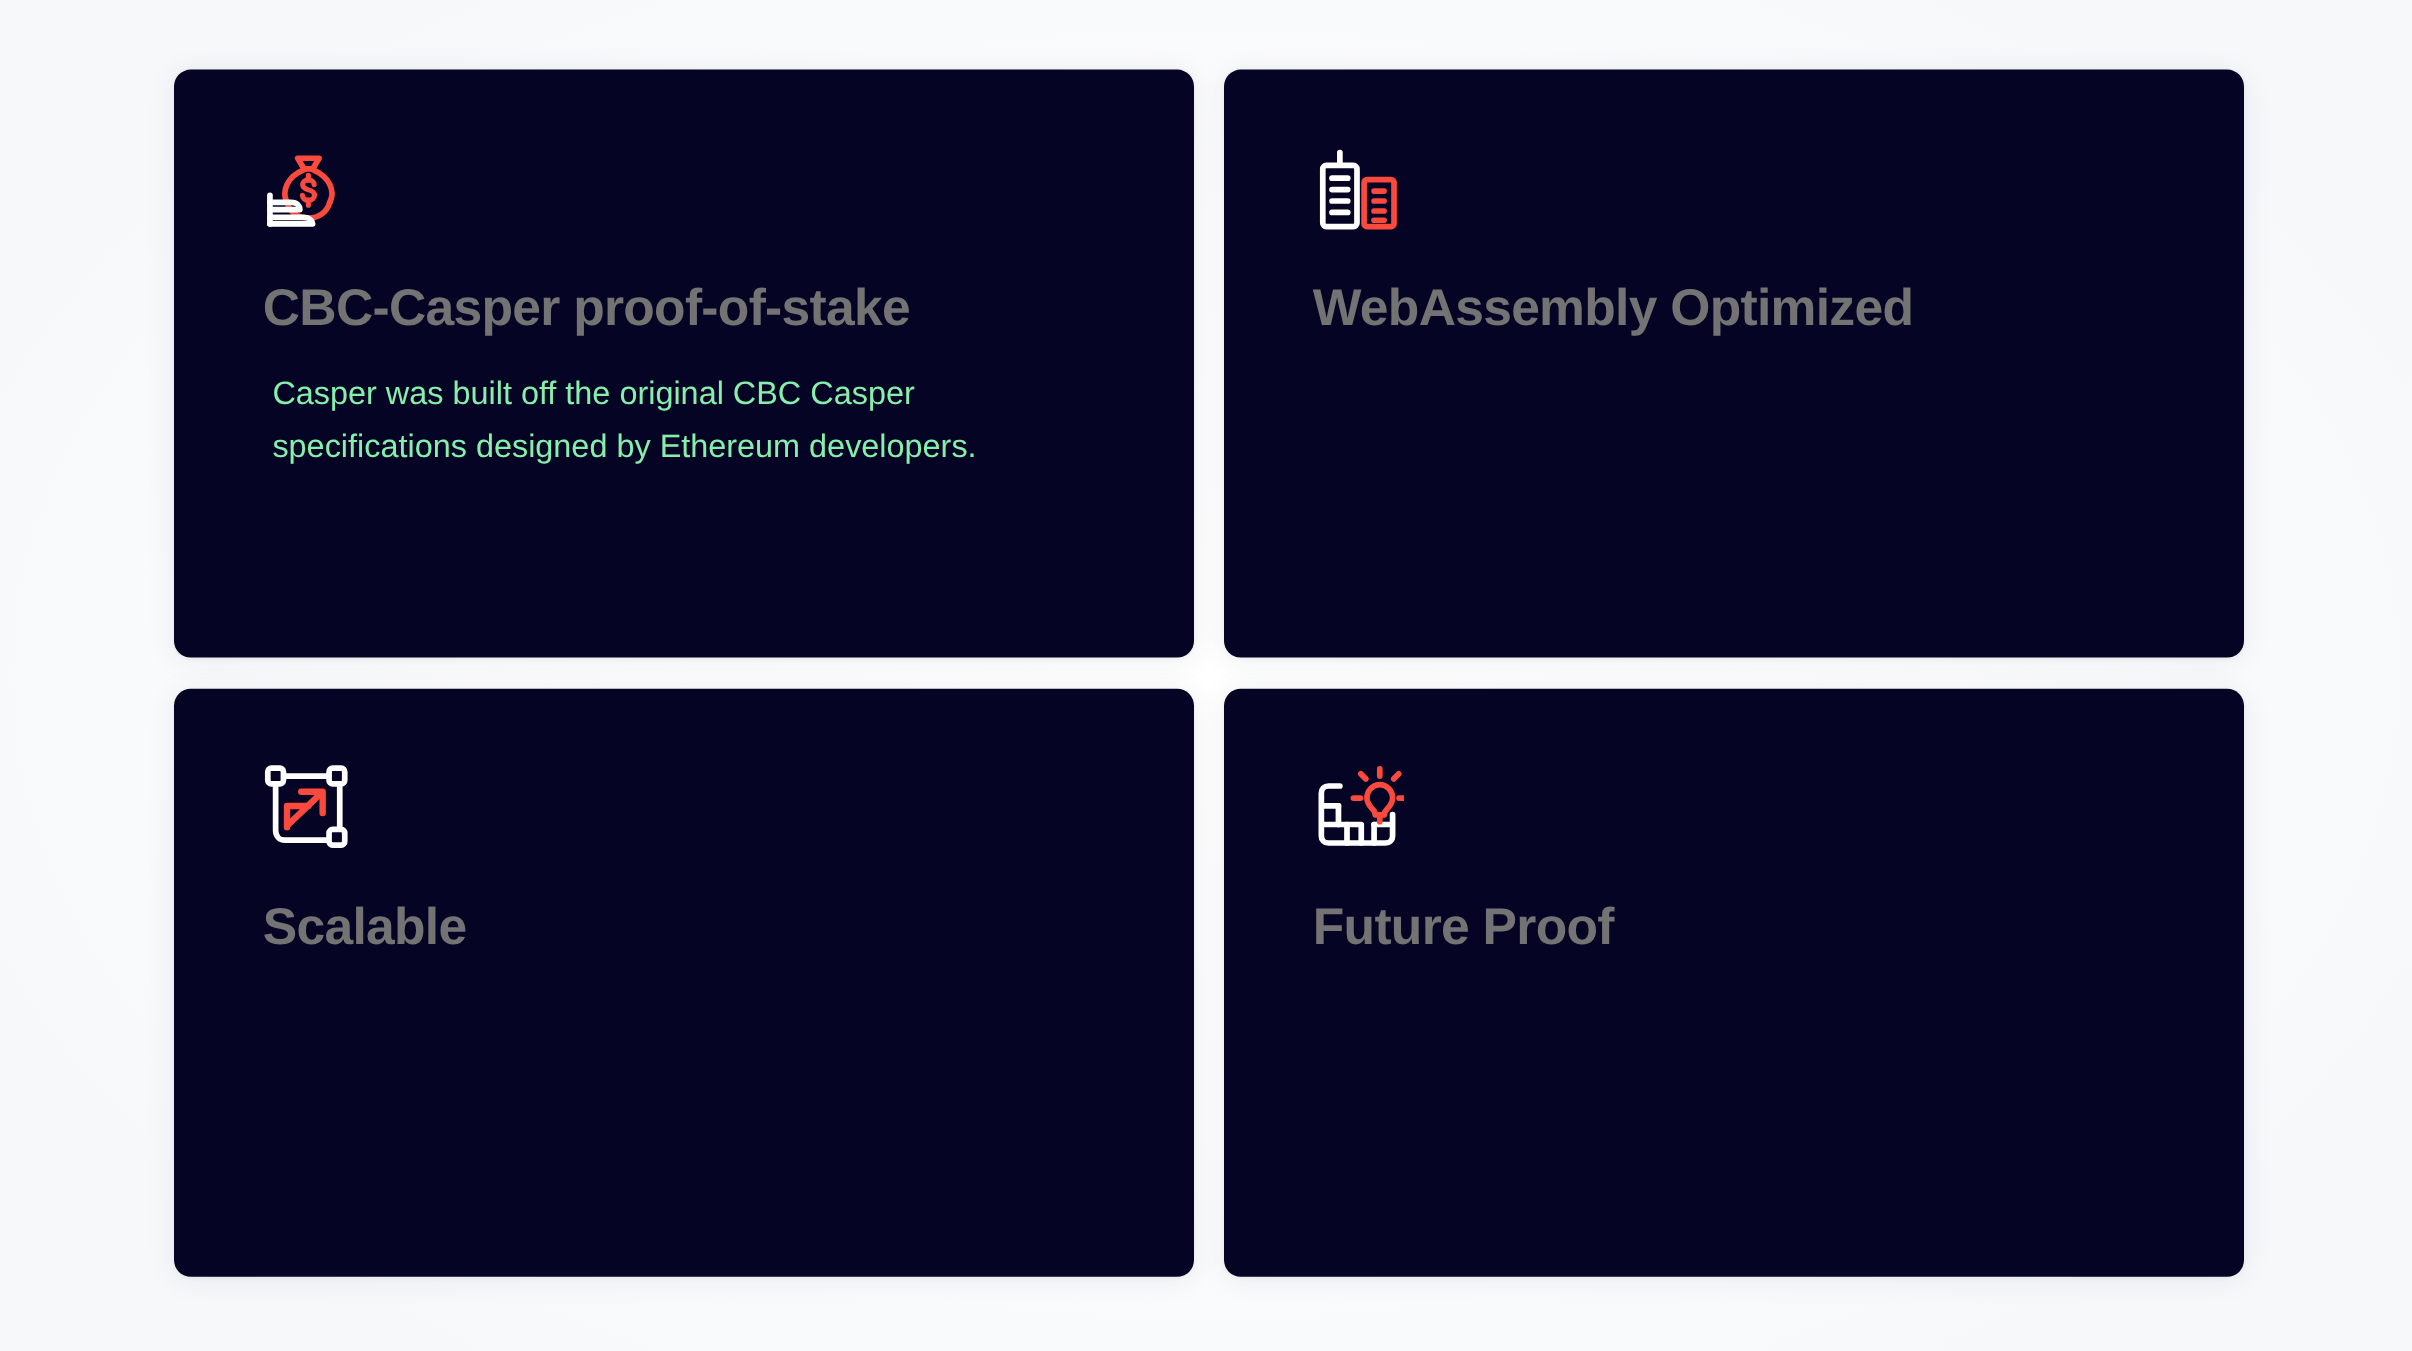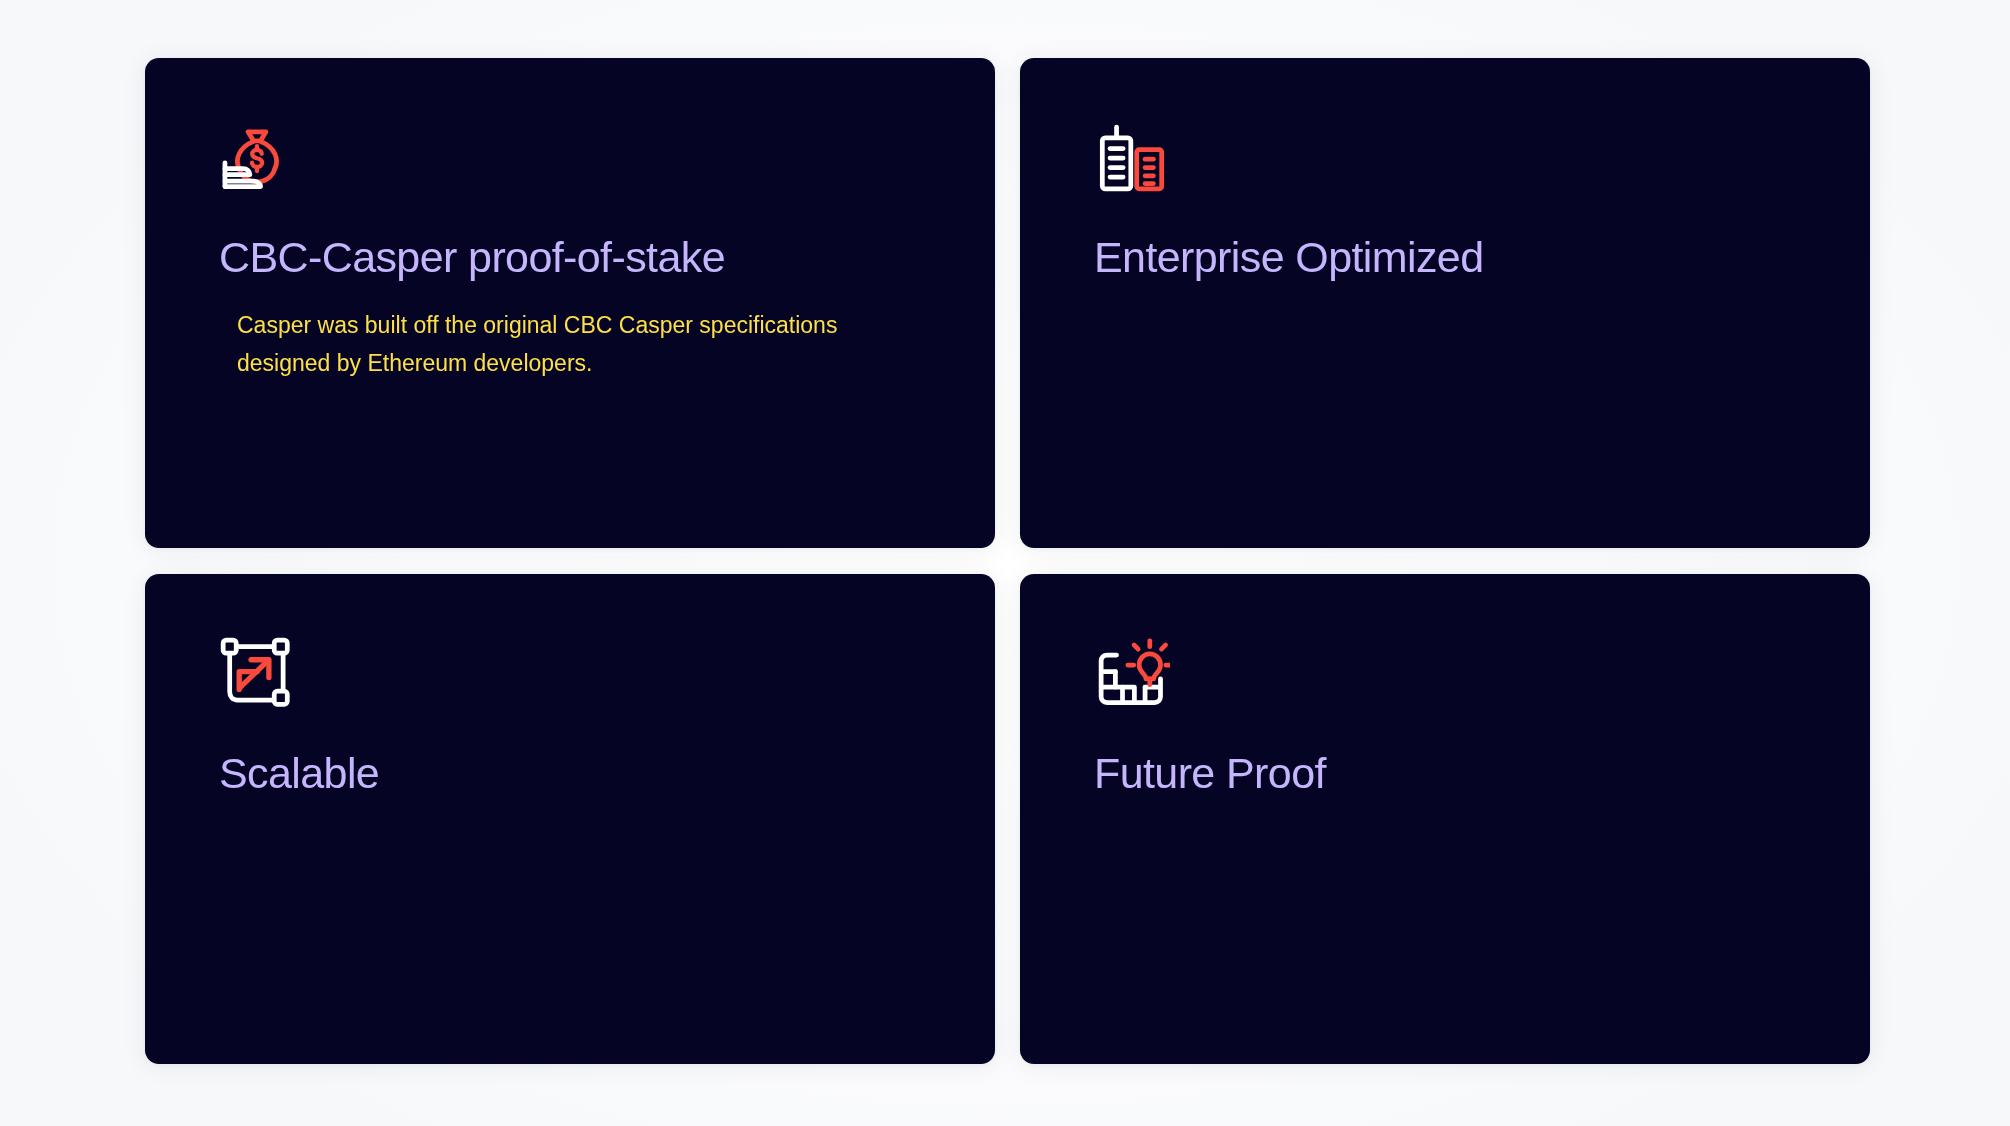--- a/index.html
+++ b/index.html
@@ -53,32 +53,32 @@
     margin-bottom: 38px;
   }
   .card-icon svg {
     display: block;
     width: 76px;
     height: 76px;
   }
 
   .card-title {
     font-size: 43px;
-    font-weight: normal;
+    font-weight: bold;
     line-height: 1.1;
-    color: #c4b5fd;
+    color: #737373;
     letter-spacing: -0.6px;
     margin: 0 0 26px 0;
   }
 
   .card-body {
-    font-size: 23px;
+    font-size: 27px;
     line-height: 1.62;
-    color: #fde047;
-    margin: 18px;
+    color: #86efac;
+    margin: 8px;
     max-width: 700px;
     font-weight: 400;
   }
 </style>
 </head>
 <body>
 
 <div class="page">
 
   <div class="feature-grid">
@@ -110,21 +110,21 @@
           <path d="M13.5 32 L24.5 32" stroke="#ffffff" stroke-width="4" stroke-linecap="round"></path>
           <path d="M13.5 40 L24.5 40" stroke="#ffffff" stroke-width="4" stroke-linecap="round"></path>
           <path d="M13.5 48 L24.5 48" stroke="#ffffff" stroke-width="4" stroke-linecap="round"></path>
           <rect x="36" y="25" width="21" height="33" rx="2" stroke="#f94a3d" stroke-width="4"></rect>
           <path d="M43 33 L50 33" stroke="#f94a3d" stroke-width="4" stroke-linecap="round"></path>
           <path d="M43 40 L50 40" stroke="#f94a3d" stroke-width="4" stroke-linecap="round"></path>
           <path d="M43 47 L50 47" stroke="#f94a3d" stroke-width="4" stroke-linecap="round"></path>
           <path d="M43 53.5 L50 53.5" stroke="#f94a3d" stroke-width="4" stroke-linecap="round"></path>
         </svg>
       </span>
-      <h2 class="card-title">Enterprise Optimized</h2>
+      <h2 class="card-title">WebAssembly Optimized</h2>
     </div>
 
     <div class="feature-card">
       <span class="card-icon">
         <svg viewBox="0 0 64 64" xmlns="http://www.w3.org/2000/svg" fill="none">
           <path d="M14 9 L46 9" stroke="#ffffff" stroke-width="4" stroke-linecap="round"></path>
           <path d="M9 14 L9 47 C9 51 11.5 54 15.5 54 L47 54" stroke="#ffffff" stroke-width="4" stroke-linecap="round" stroke-linejoin="round"></path>
           <path d="M54 15 L54 44" stroke="#ffffff" stroke-width="4" stroke-linecap="round"></path>
           <rect x="3.5" y="3.5" width="11" height="11" rx="2.5" fill="#050425" stroke="#ffffff" stroke-width="4"></rect>
           <rect x="46.5" y="3.5" width="11" height="11" rx="2.5" fill="#050425" stroke="#ffffff" stroke-width="4"></rect>

